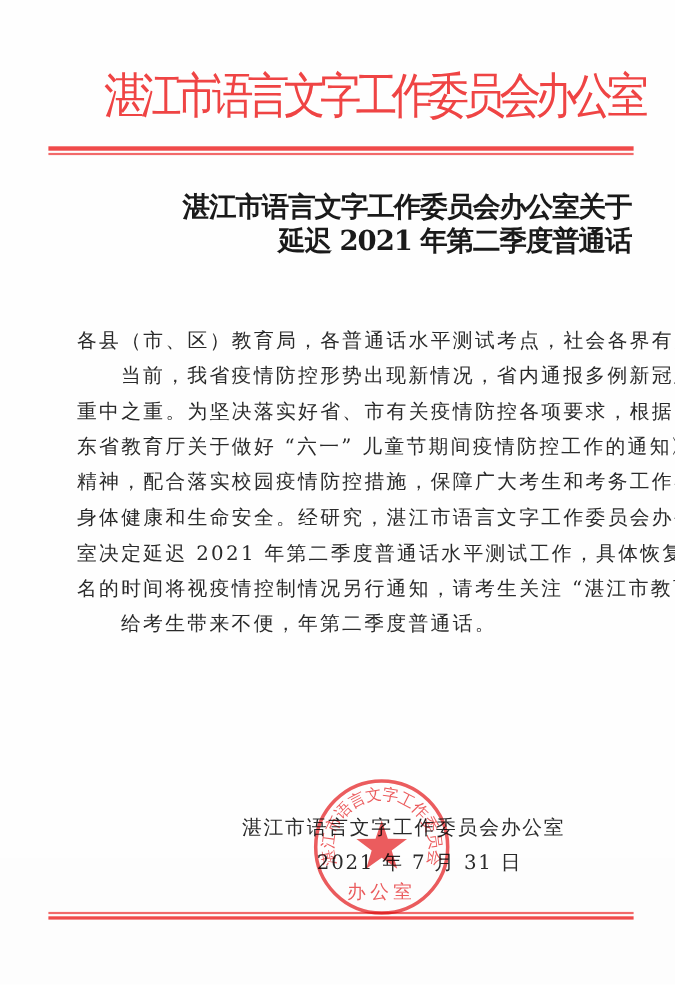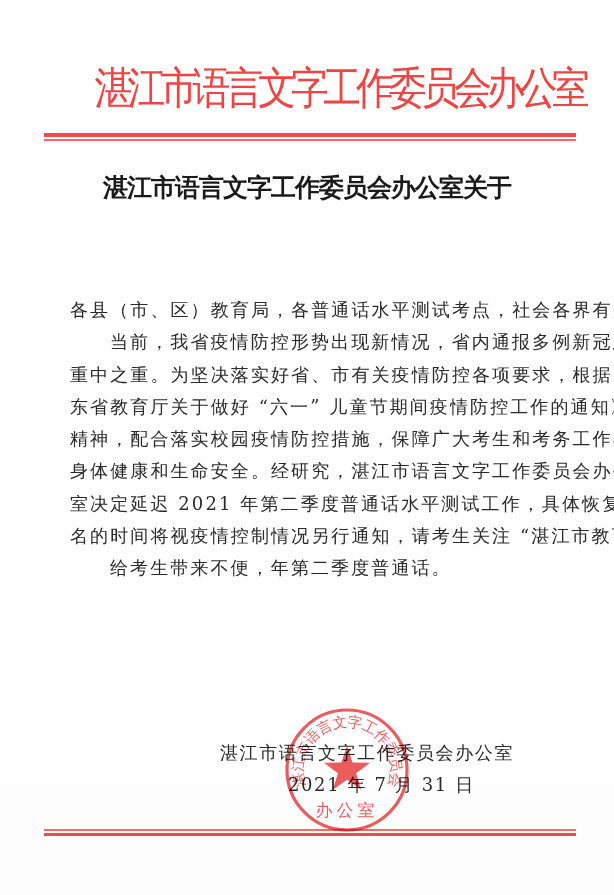--- a/index.html
+++ b/index.html
@@ -63,21 +63,21 @@
     .rule-bottom { top: 829px; }
     .rule-bottom .thick { top: 4px; height: 3px; }
     .rule-bottom .thin { top: 0px; height: 1.5px; }
 
     
     .doc-title {
       position: absolute;
       left: 40px;
       top: 172px;
       width: 534px;
-      text-align: center;
+      text-align: right;
       font-family: "DejaVu Serif", "Liberation Serif", serif;
       font-weight: bold;
       color: #1a1a1a;
       font-size: 25px;
       line-height: 31px;
       letter-spacing: -1px;
     }
     .doc-title .tline {
       display: block;
       white-space: nowrap;
@@ -151,20 +151,21 @@
 
   <div class="letterhead-title">湛江市语言文字工作委员会办公室</div>
 
   <div class="rule-double rule-top">
     <div class="thick"></div>
     <div class="thin"></div>
   </div>
 
   <div class="doc-title">
     <span class="tline">湛江市语言文字工作委员会办公室关于</span>
+    <span class="tline">延迟 2021 年第二季度普通话</span>
   </div>
 
   <div class="body-text">
     <p>
       <span class="ln">各县（市、区）教育局，各普通话水平测试考点，社会各界有关</span>
     </p>
     <p>
       <span class="ln" style="padding-left:40px;">当前，我省疫情防控形势出现新情况，省内通报多例新冠肺</span>
       <span class="ln">重中之重。为坚决落实好省、市有关疫情防控各项要求，根据《广</span>
       <span class="ln">东省教育厅关于做好 “六一” 儿童节期间疫情防控工作的通知》</span>

